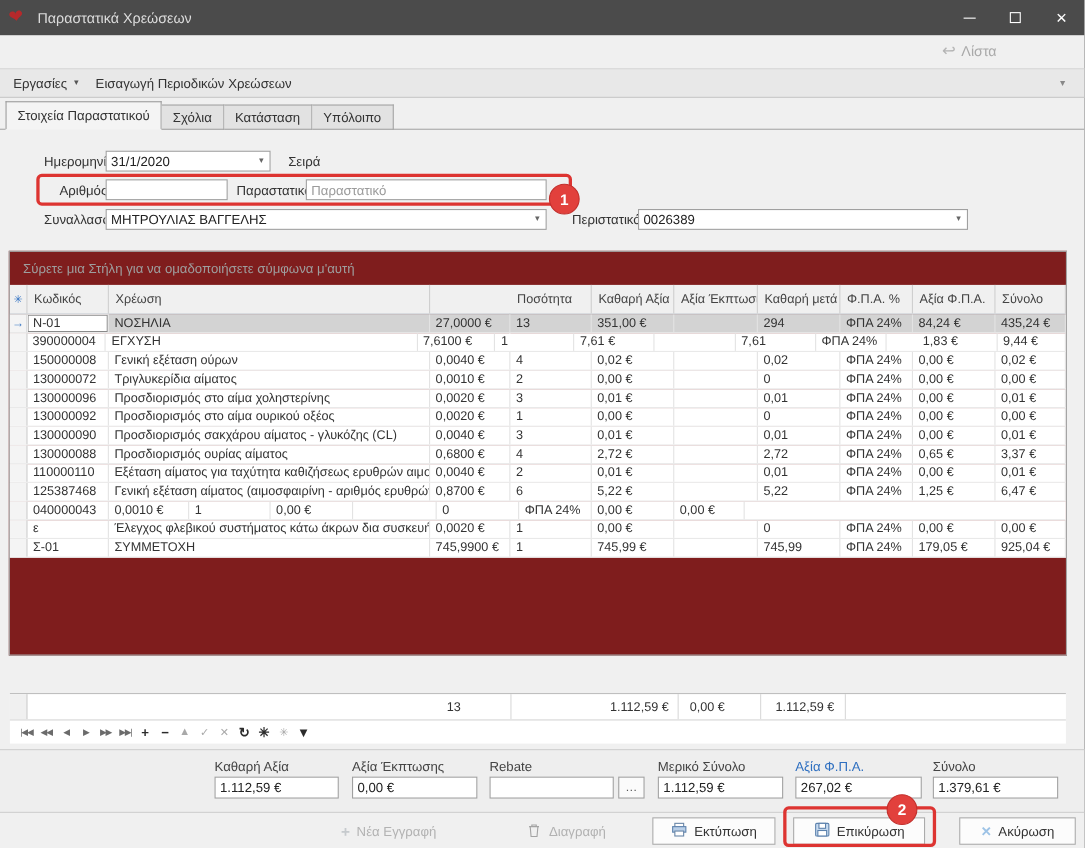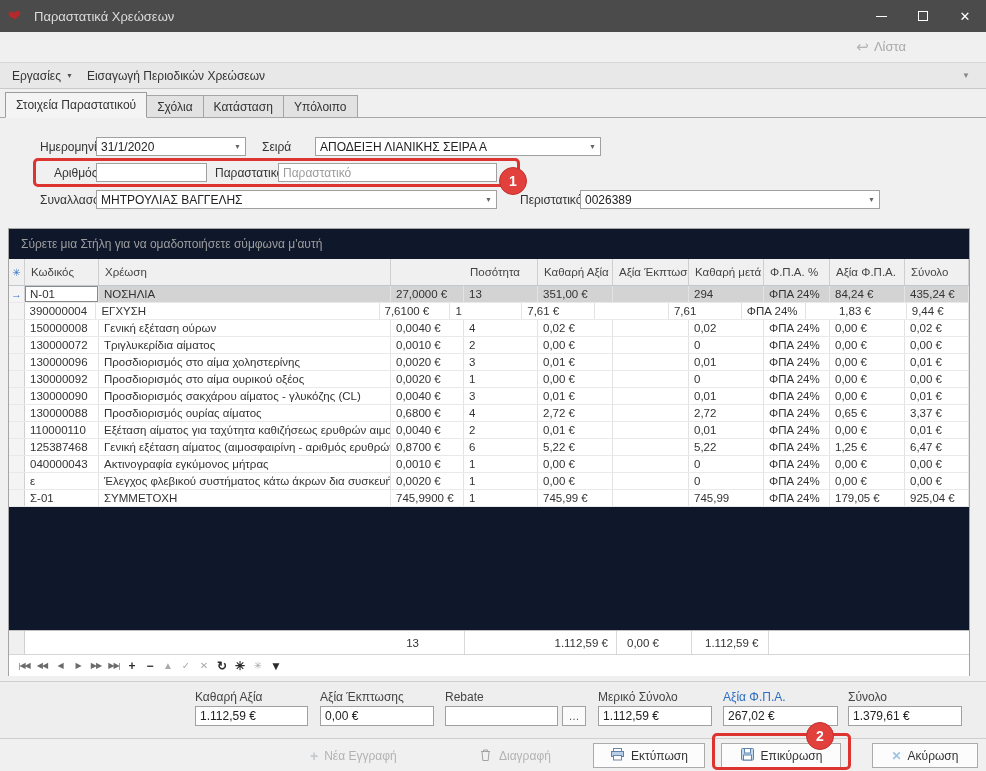--- a/index.html
+++ b/index.html
@@ -48,21 +48,21 @@
   .combo .arrow{position:absolute;right:4px;top:5px;font-size:7px;color:#666;}
   .placeholder{color:#9b9b9b;}
 
   
   .anno-rect{position:absolute;border:3px solid #dd3431;border-radius:5px;z-index:20;pointer-events:none;}
   .anno-badge{position:absolute;width:28px;height:28px;border-radius:50%;background:#e2403c;
     border:1px solid #c22f2c;color:#fff;font-weight:bold;font-size:14px;display:flex;
     align-items:center;justify-content:center;z-index:21;}
 
   
-  .grid{position:absolute;left:8px;top:228px;width:962px;height:448px;background:#0f172a;
+  .grid{position:absolute;left:8px;top:228px;width:962px;height:368px;background:#7f1d1d;
     border:1px solid #a5a5a5;}
   .group-hint{position:absolute;left:12px;top:0;height:30px;line-height:30px;color:#9e9e9e;font-size:12px;}
   .ghead{position:absolute;left:0;top:30px;height:27px;display:flex;background:#f0f0f0;
     border-bottom:1px solid #c2c8cf;width:960px;}
   .hcell{height:100%;border-right:1px solid #cfcfcf;display:flex;align-items:center;
     padding-left:6px;color:#444;font-size:11.5px;overflow:hidden;white-space:nowrap;}
   .hcell-ind{justify-content:center;padding-left:0;}
   .asterisk{color:#3a77c4;font-size:10px;}
   .gbody{position:absolute;left:0;top:57px;width:960px;}
   .grow{display:flex;height:17px;border-bottom:1px solid #e9e9e9;background:#fff;}
@@ -149,24 +149,20 @@
       <div class="tab">Κατάσταση</div>
       <div class="tab">Υπόλοιπο</div>
     </div>
 
   <span class="flabel" style="left:40px;top:140px">Ημερομηνία</span>
   <div class="finput combo" style="left:96px;top:137px;width:150px">
     <span>31/1/2020</span>
       <span class="arrow">▼</span>
   </div>
   <span class="flabel" style="left:262px;top:140px">Σειρά</span>
-  <div class="finput combo" style="left:315px;top:137px;width:286px">
-    <span>ΑΠΟΔΕΙΞΗ ΛΙΑΝΙΚΗΣ ΣΕΙΡΑ Α</span>
-      <span class="arrow">▼</span>
-  </div>
 
   <span class="flabel" style="left:54px;top:166px">Αριθμός</span>
   <div class="finput" style="left:96px;top:163px;width:111px">
     <span></span>
   </div>
   <span class="flabel" style="left:215px;top:166px">Παραστατικό</span>
   <div class="finput" style="left:278px;top:163px;width:219px">
     <span class="placeholder">Παραστατικό</span>
   </div>
 
@@ -330,21 +326,20 @@
           <div class="gcell" style="width: 75px;">5,22 €</div>
           <div class="gcell" style="width: 76px;"></div>
           <div class="gcell" style="width: 75px;">5,22</div>
           <div class="gcell" style="width: 66px;">ΦΠΑ 24%</div>
           <div class="gcell" style="width: 75px;">1,25 €</div>
           <div class="gcell" style="width: 64px;">6,47 €</div>
         </div>
         <div class="grow">
           <div class="gcell ind-cell" style="width: 16px;"></div>
           <div class="gcell" style="width: 74px;">040000043</div>
-          <div class="gcell" style="width: 292px;">Ακτινογραφία εγκύμονος μήτρας</div>
           <div class="gcell" style="width: 73px;">0,0010 €</div>
           <div class="gcell" style="width: 74px;">1</div>
           <div class="gcell" style="width: 75px;">0,00 €</div>
           <div class="gcell" style="width: 76px;"></div>
           <div class="gcell" style="width: 75px;">0</div>
           <div class="gcell" style="width: 66px;">ΦΠΑ 24%</div>
           <div class="gcell" style="width: 75px;">0,00 €</div>
           <div class="gcell" style="width: 64px;">0,00 €</div>
         </div>
         <div class="grow">

